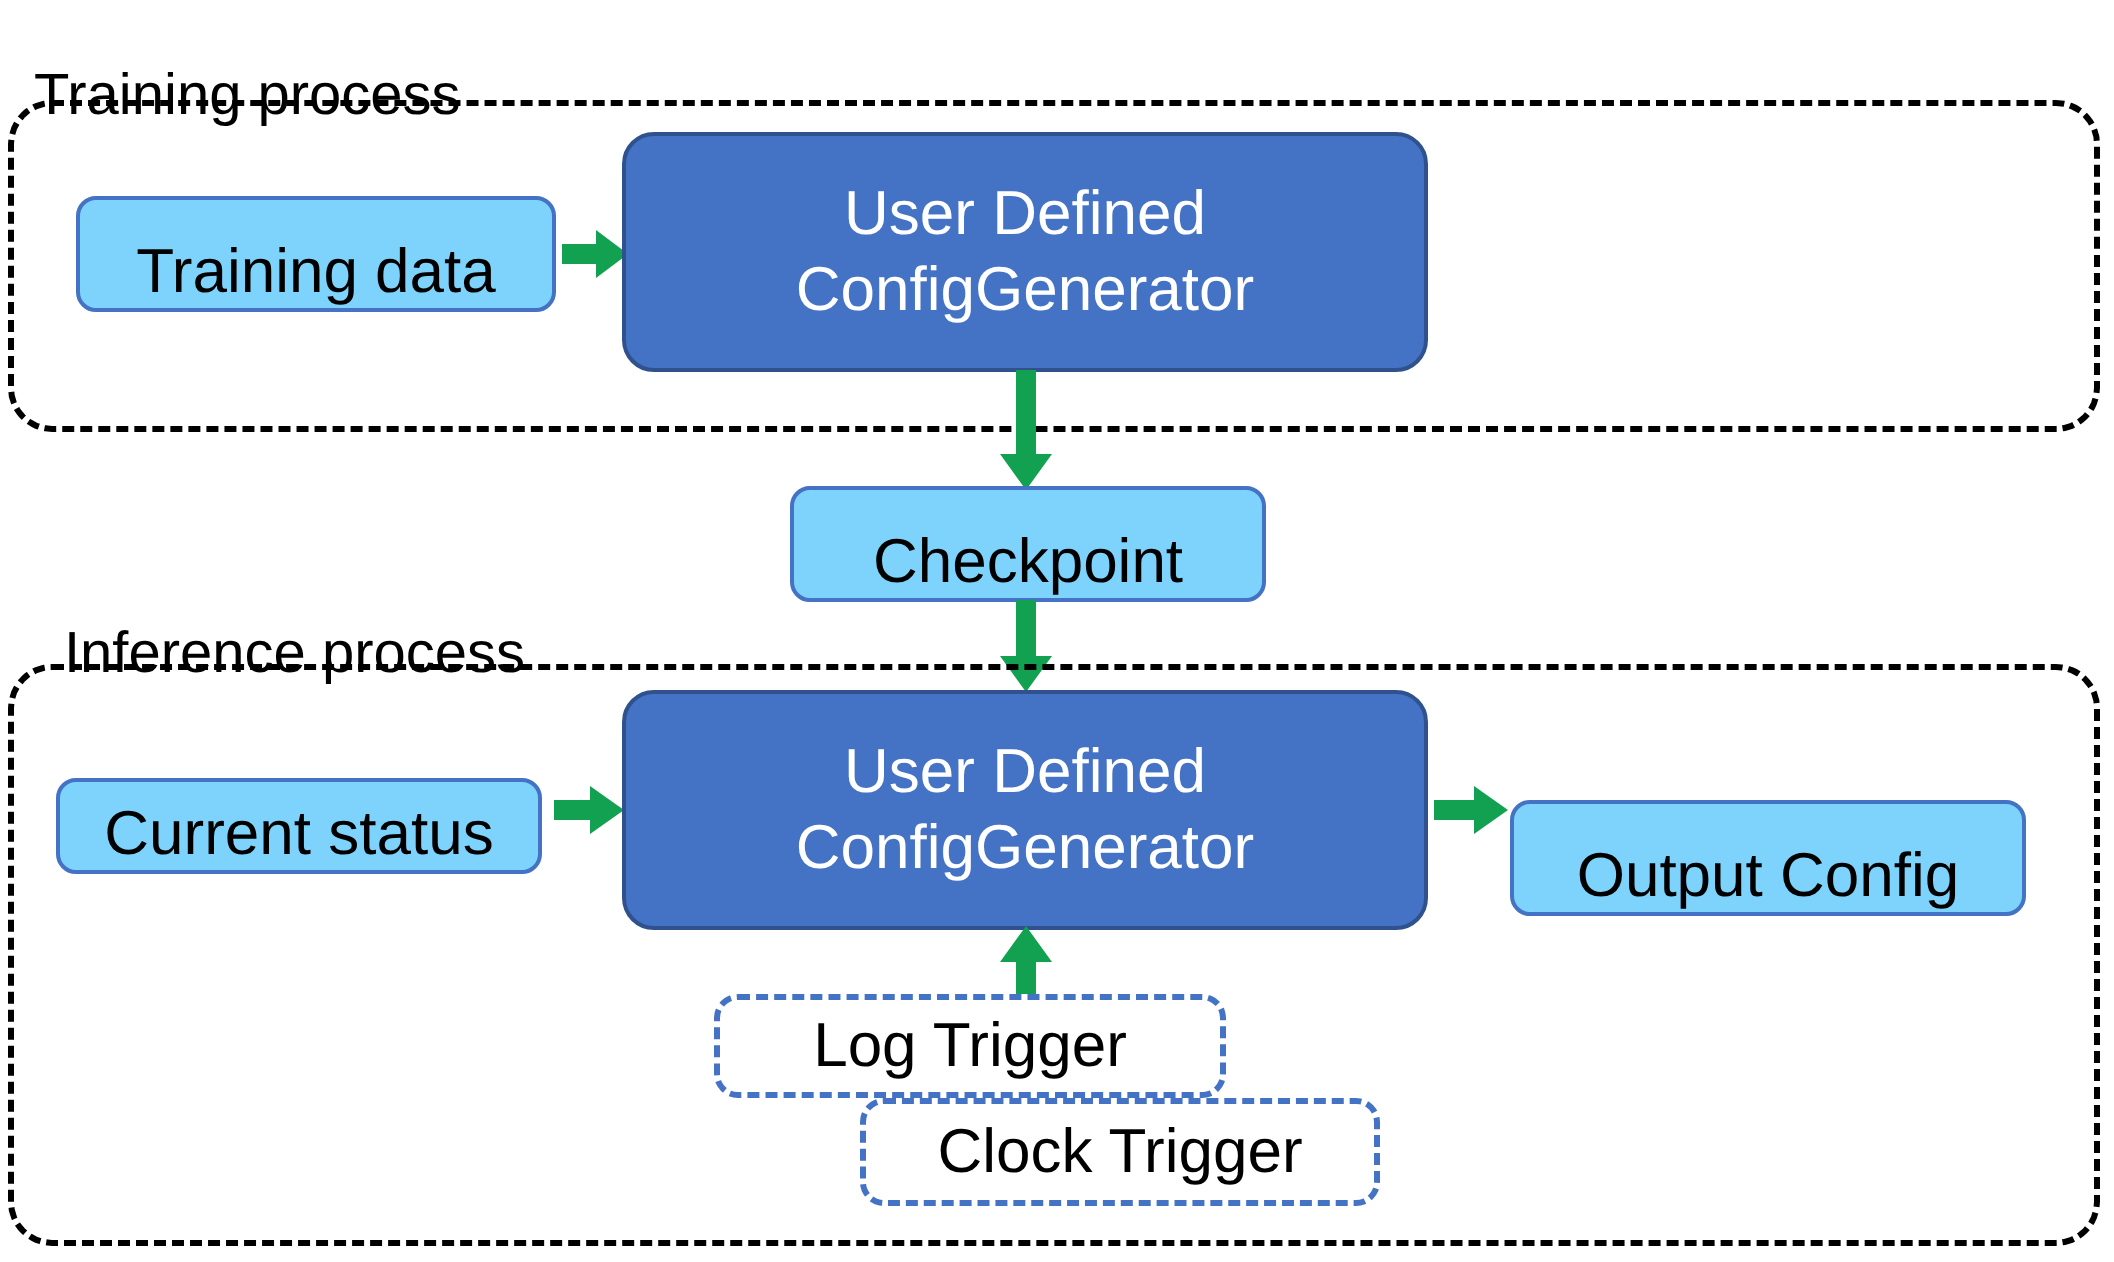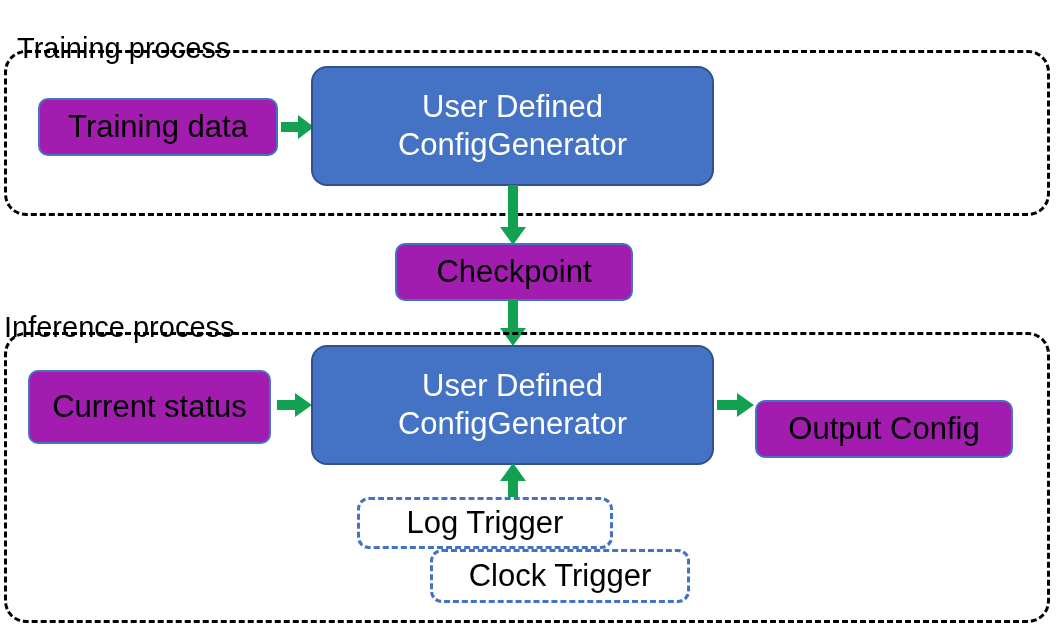--- a/index.html
+++ b/index.html
@@ -43,24 +43,25 @@
   .node {
     position: absolute;
     box-sizing: border-box;
     display: flex;
     align-items: center;
     justify-content: center;
     border-radius: 10px;
     white-space: nowrap;
   }
   .node-plain {
-    background: #a21caf;
+    background: #7dd3fc;
     border: 2px solid #4472C4;
     color: #000000;
     font-size: 31px;
+    align-items: flex-end;
   }
   .node-primary {
     background: #4472C4;
     border: 2px solid #2F528F;
     border-radius: 16px;
     color: #ffffff;
     font-size: 31px;
     line-height: 38px;
     text-align: right;
     flex-direction: column;
@@ -115,25 +116,25 @@
   <div class="node node-plain" style="left:395px; top:243px; width:238px; height:58px;">
     <span>Checkpoint</span>
   </div>
 
   <div class="arrow" style="left:497px; top:300px;">
     <svg width="32" height="48" viewBox="0 0 32 48">
       <path d="M11 0 L21 0 L21 28 L29 28 L16 46 L3 28 L11 28 Z" fill="#12A150"></path>
     </svg>
   </div>
 
-  <div class="section-caption" style="left:4px; top:282px;">Inference process</div>
+  <div class="section-caption" style="left:32px; top:282px;">Inference process</div>
 
   <div class="region" style="left:4px; top:332px; width:1046px; height:291px;"></div>
 
-  <div class="node node-plain" style="left:28px; top:370px; width:243px; height:74px;">
+  <div class="node node-plain" style="left:28px; top:389px; width:243px; height:48px;">
     <span>Current status</span>
   </div>
 
   <div class="arrow" style="left:277px; top:391px;">
     <svg width="36" height="28" viewBox="0 0 36 28">
       <path d="M0 9 L18 9 L18 2 L35 14 L18 26 L18 19 L0 19 Z" fill="#12A150"></path>
     </svg>
   </div>
 
   <div class="node node-primary" style="left:311px; top:345px; width:403px; height:120px;">

